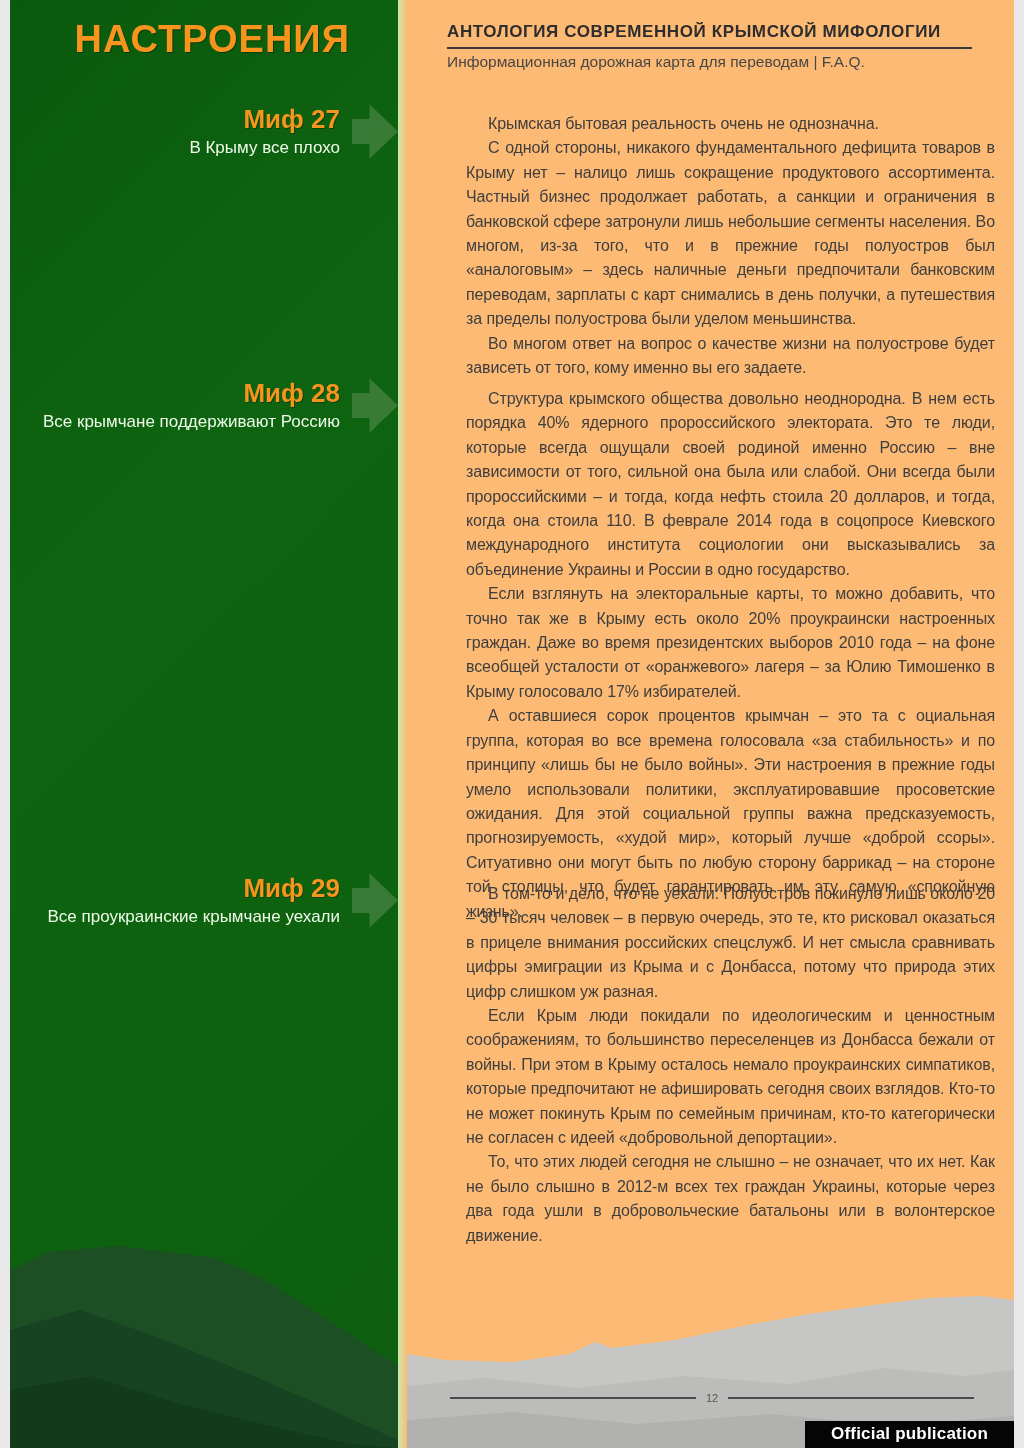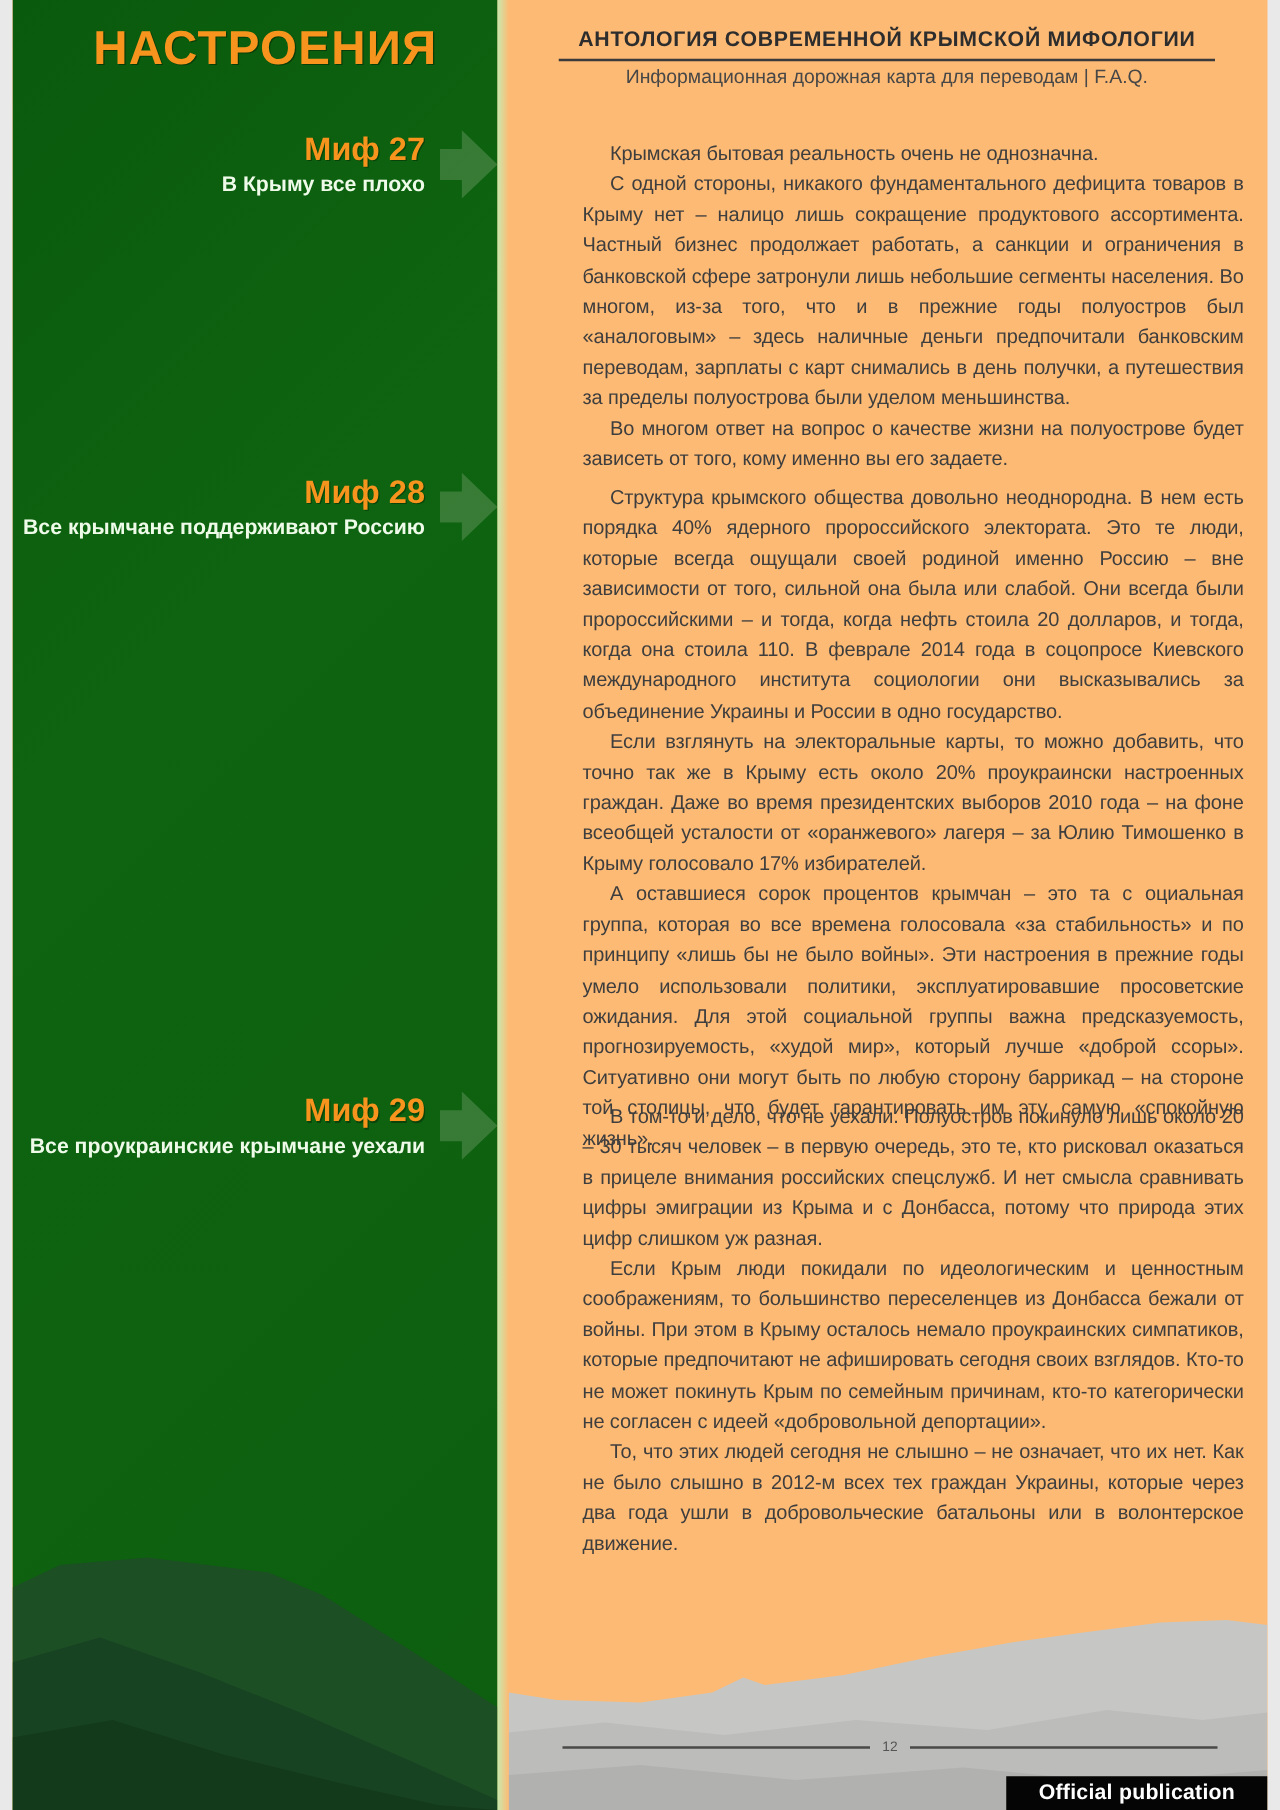--- a/index.html
+++ b/index.html
@@ -26,36 +26,36 @@
     font-size:38px; font-weight:800; letter-spacing:1px; color:#f7941d;
     text-shadow:1px 1px 0 rgba(0,0,0,.35);
   }
   .myth { position:absolute; left:0; right:0; text-align:right; padding-right:58px; }
   .myth-label {
     font-size:26px; font-weight:800; color:#f7941d; line-height:30px;
     text-shadow:1px 1px 0 rgba(0,0,0,.3);
     padding-left:24px;
   }
   .myth-sub {
-    font-size:17px; font-weight:700; color:#effbe9; line-height:23px; margin-top:2px;
+    font-size:17px; font-weight:400; color:#effbe9; line-height:23px; margin-top:2px;
   }
   .myth-27 { top:104px; }
   .myth-28 { top:378px;text-align:right; }
   .myth-29 { top:873px; }
   .arrow {
     position:absolute; right:0px; top:50%; transform:translateY(-50%);
     width:46px; height:62px; background:#5b8f55; opacity:.55;
     clip-path:polygon(0 30%, 38% 30%, 38% 6%, 100% 50%, 38% 94%, 38% 70%, 0 70%);
   }
   .sidebar-mountains { position:absolute; left:0; bottom:0; width:388px; height:250px; }
 
   
   .content { position:absolute; left:397px; top:0; right:0; bottom:0; }
 
-  .doc-header { position:absolute; top:22px; left:40px; right:42px; text-align:center; }
+  .doc-header { position:absolute; top:22px; left:40px; right:42px; text-align:left; }
   .doc-title {
     font-size:17px; font-weight:700; color:#2d2d2d; letter-spacing:.6px;
     padding-bottom:5px;
   }
   .doc-rule { height:0; border-top:2px solid #3a3a3a; }
   .doc-subtitle { font-size:15.5px; color:#474747; margin-top:4px; }
 
   .sec { position:absolute; left:43px; width:545px; }
   .sec p {
     font-size:16px; line-height:24.4px; color:#3e3e3e;

